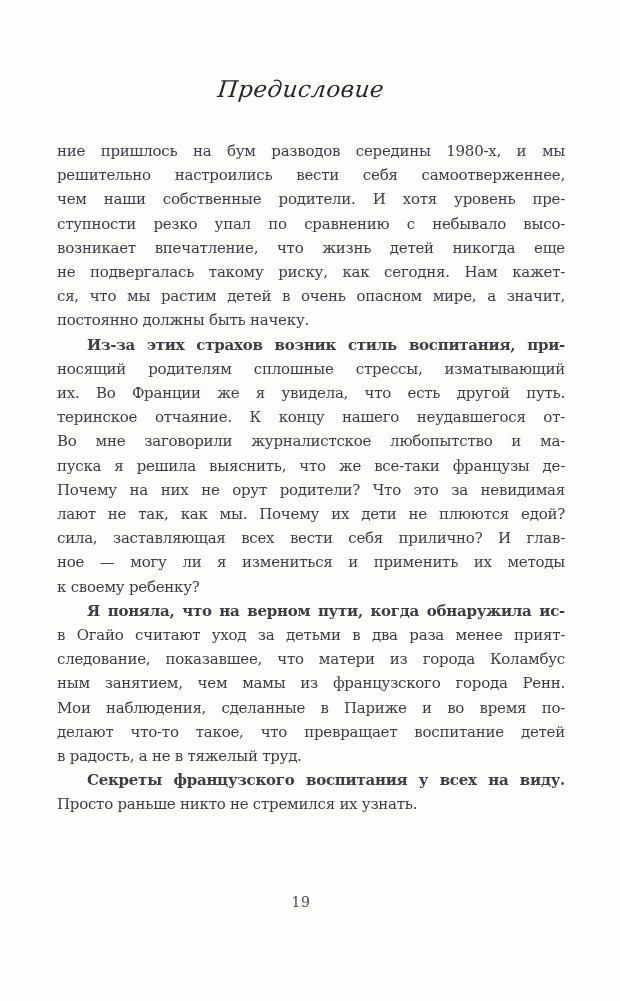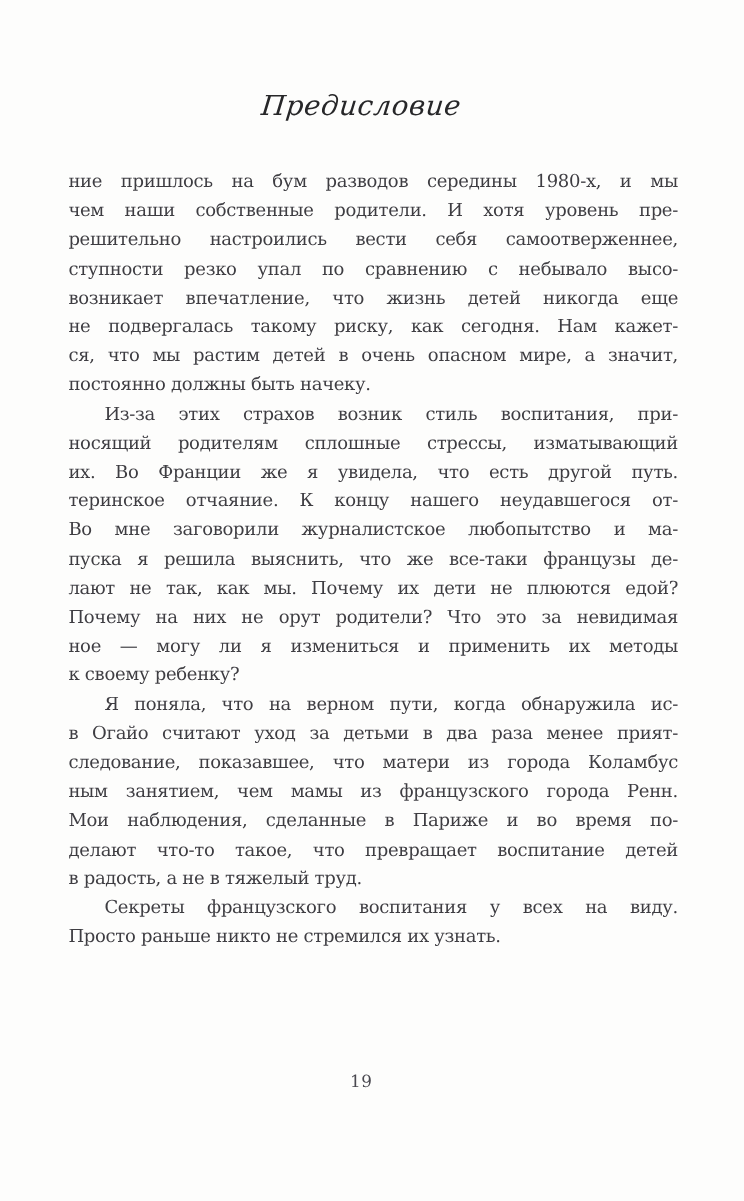--- a/index.html
+++ b/index.html
@@ -40,20 +40,21 @@
   .text-line {
     font-size: 15px;
     line-height: 24.2px;
     letter-spacing: -0.25px;
     text-align: justify;
     text-align-last: justify;
     white-space: normal;
   }
   .text-line.indent {
     text-indent: 30px;
+    font-weight: bold;
   }
   .text-line.last {
     text-align: center;
     text-align-last: left;
   }
   .page-number {
     position: absolute;
     top: 894px;
     left: 47px;
     width: 508px;
@@ -65,37 +66,38 @@
 </style>
 </head>
 <body>
 
 <div class="book-page">
   <div class="chapter-header">Предисловие</div>
 
   <div class="body-text">
       <div class="paragraph">
         <div class="text-line">ние пришлось на бум разводов середины 1980-х, и мы</div>
+        <div class="text-line">решительно настроились вести себя самоотверженнее,</div>
         <div class="text-line">чем наши собственные родители. И хотя уровень пре-</div>
-        <div class="text-line">решительно настроились вести себя самоотверженнее,</div>
         <div class="text-line">ступности резко упал по сравнению с небывало высо-</div>
         <div class="text-line">возникает впечатление, что жизнь детей никогда еще</div>
         <div class="text-line">не подвергалась такому риску, как сегодня. Нам кажет-</div>
         <div class="text-line">ся, что мы растим детей в очень опасном мире, а значит,</div>
         <div class="text-line last">постоянно должны быть начеку.</div>
       </div>
       <div class="paragraph">
         <div class="text-line indent">Из-за этих страхов возник стиль воспитания, при-</div>
         <div class="text-line">носящий родителям сплошные стрессы, изматывающий</div>
         <div class="text-line">их. Во Франции же я увидела, что есть другой путь.</div>
         <div class="text-line">теринское отчаяние. К концу нашего неудавшегося от-</div>
         <div class="text-line">Во мне заговорили журналистское любопытство и ма-</div>
         <div class="text-line">пуска я решила выяснить, что же все-таки французы де-</div>
+        <div class="text-line">Почему на них не орут родители? Что это за невидимая</div>
         <div class="text-line">лают не так, как мы. Почему их дети не плюются едой?</div>
-        <div class="text-line">Почему на них не орут родители? Что это за невидимая</div>
+        <div class="text-line">сила, заставляющая всех вести себя прилично? И глав-</div>
         <div class="text-line">ное — могу ли я измениться и применить их методы</div>
         <div class="text-line last">к своему ребенку?</div>
       </div>
       <div class="paragraph">
         <div class="text-line indent">Я поняла, что на верном пути, когда обнаружила ис-</div>
         <div class="text-line">в Огайо считают уход за детьми в два раза менее прият-</div>
         <div class="text-line">следование, показавшее, что матери из города Коламбус</div>
         <div class="text-line">ным занятием, чем мамы из французского города Ренн.</div>
         <div class="text-line">Мои наблюдения, сделанные в Париже и во время по-</div>
         <div class="text-line">делают что-то такое, что превращает воспитание детей</div>

